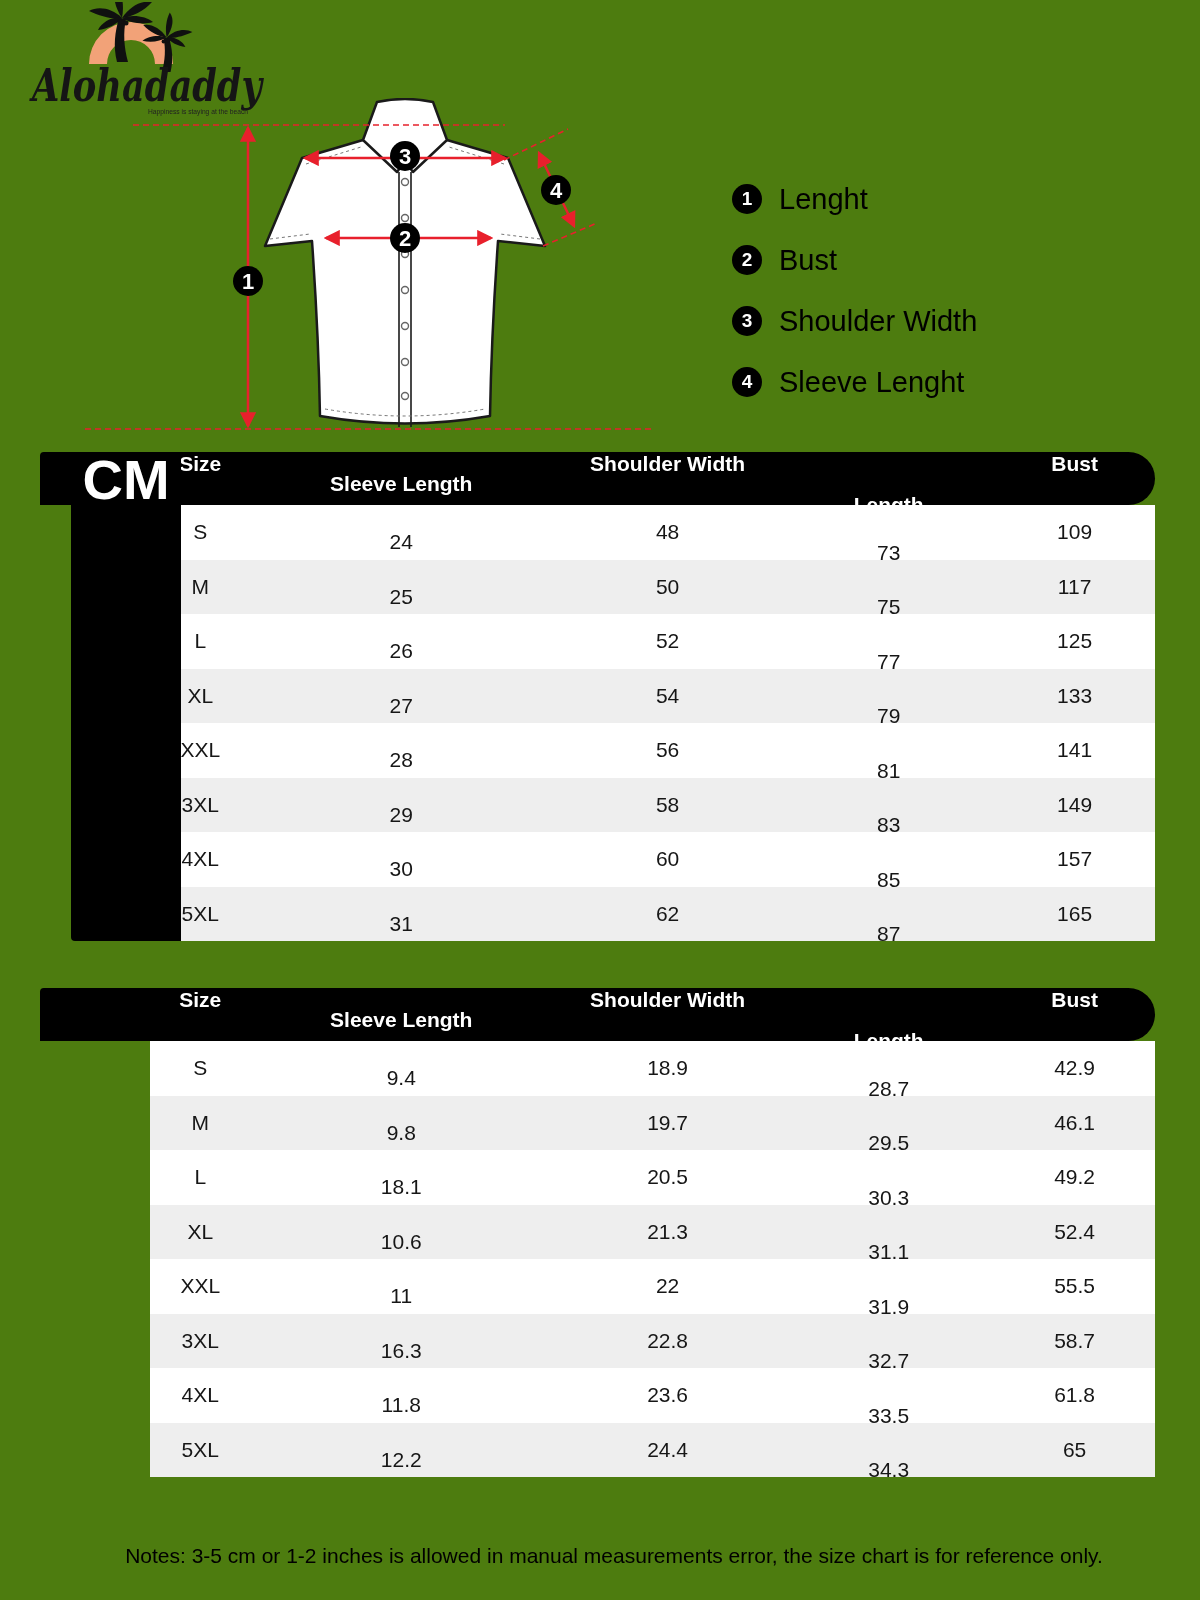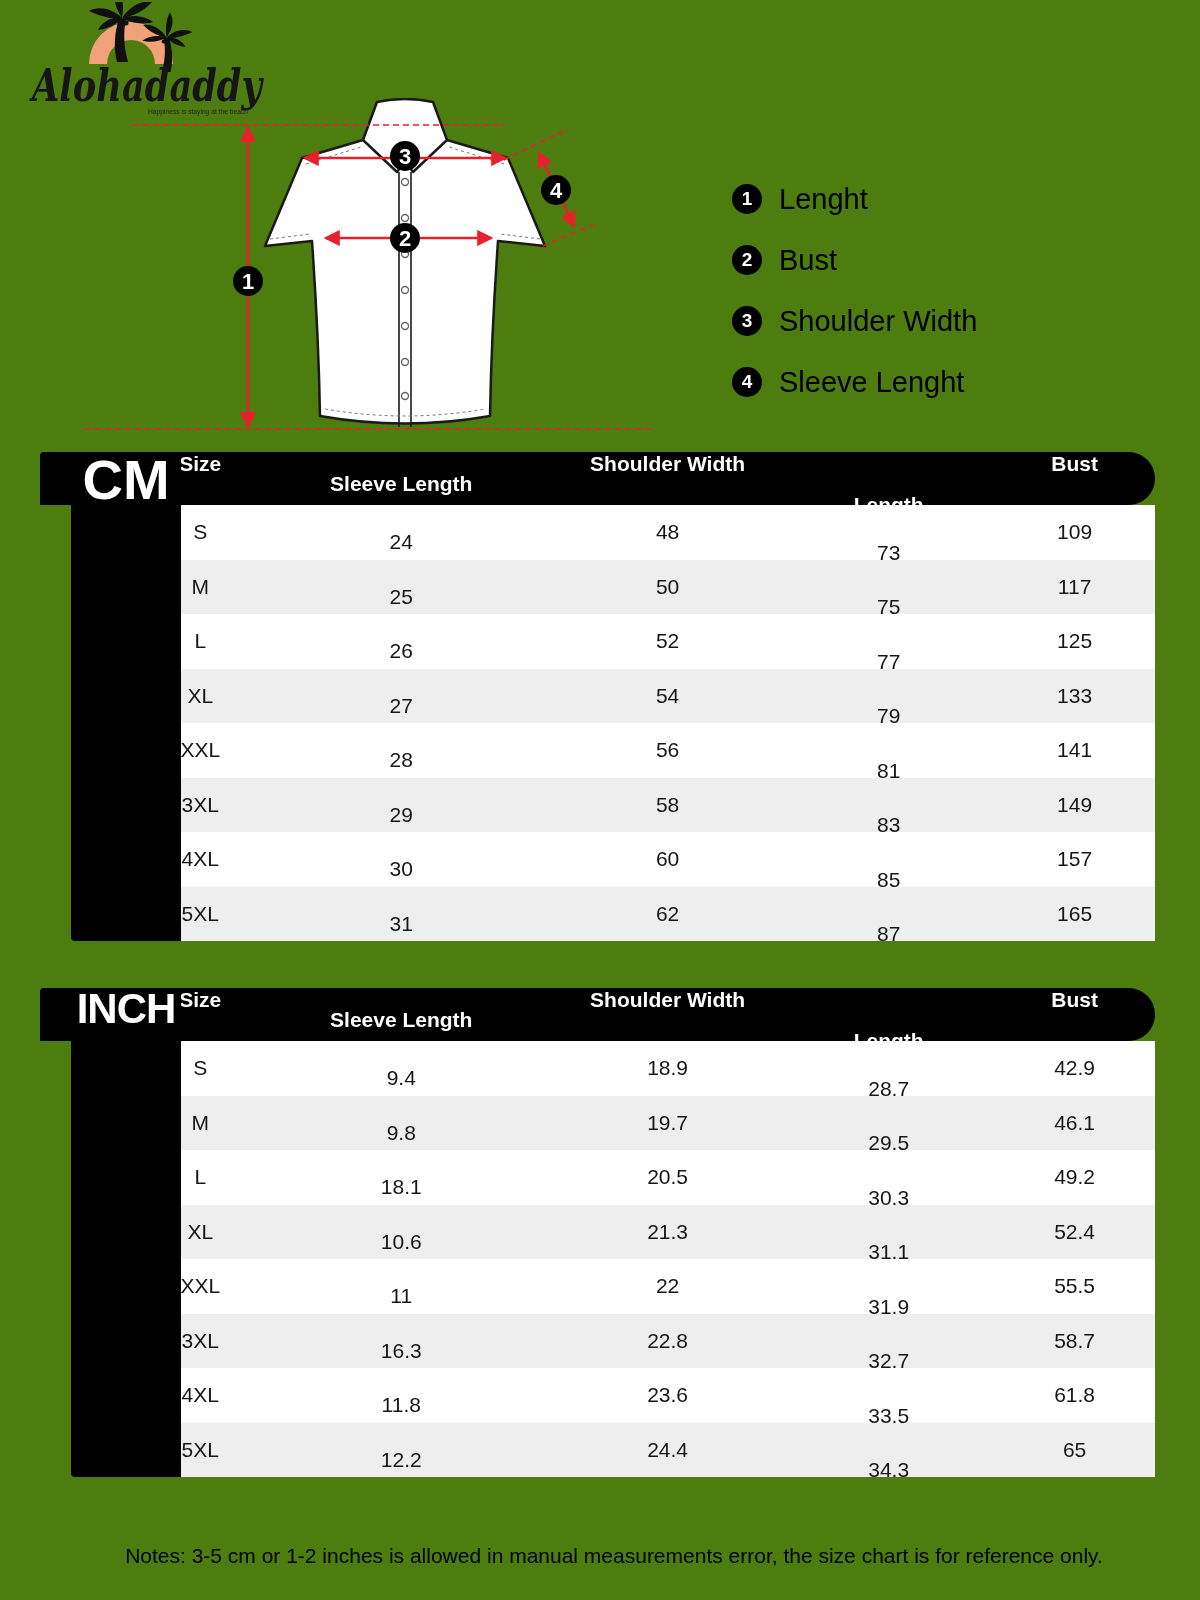--- a/index.html
+++ b/index.html
@@ -229,23 +229,20 @@
           <div class="tcell c0">5XL</div>
           <div class="tcell c1">31</div>
           <div class="tcell c2">62</div>
           <div class="tcell c3">87</div>
           <div class="tcell c4">165</div>
         </div>
       </div>
   </section>
 
   <section class="size-table" id="table-inch">
-    <div class="sidebar">
-      <span class="unit unit-inch">INCH</span>
-    </div>
     <div class="thead">
         <div class="hcell c0">Size</div>
         <div class="hcell c1">Sleeve Length</div>
         <div class="hcell c2">Shoulder Width</div>
         <div class="hcell c3">Length</div>
         <div class="hcell c4">Bust</div>
       </div>
     <div class="tbody">
         <div class="trow">
           <div class="tcell c0">S</div>

